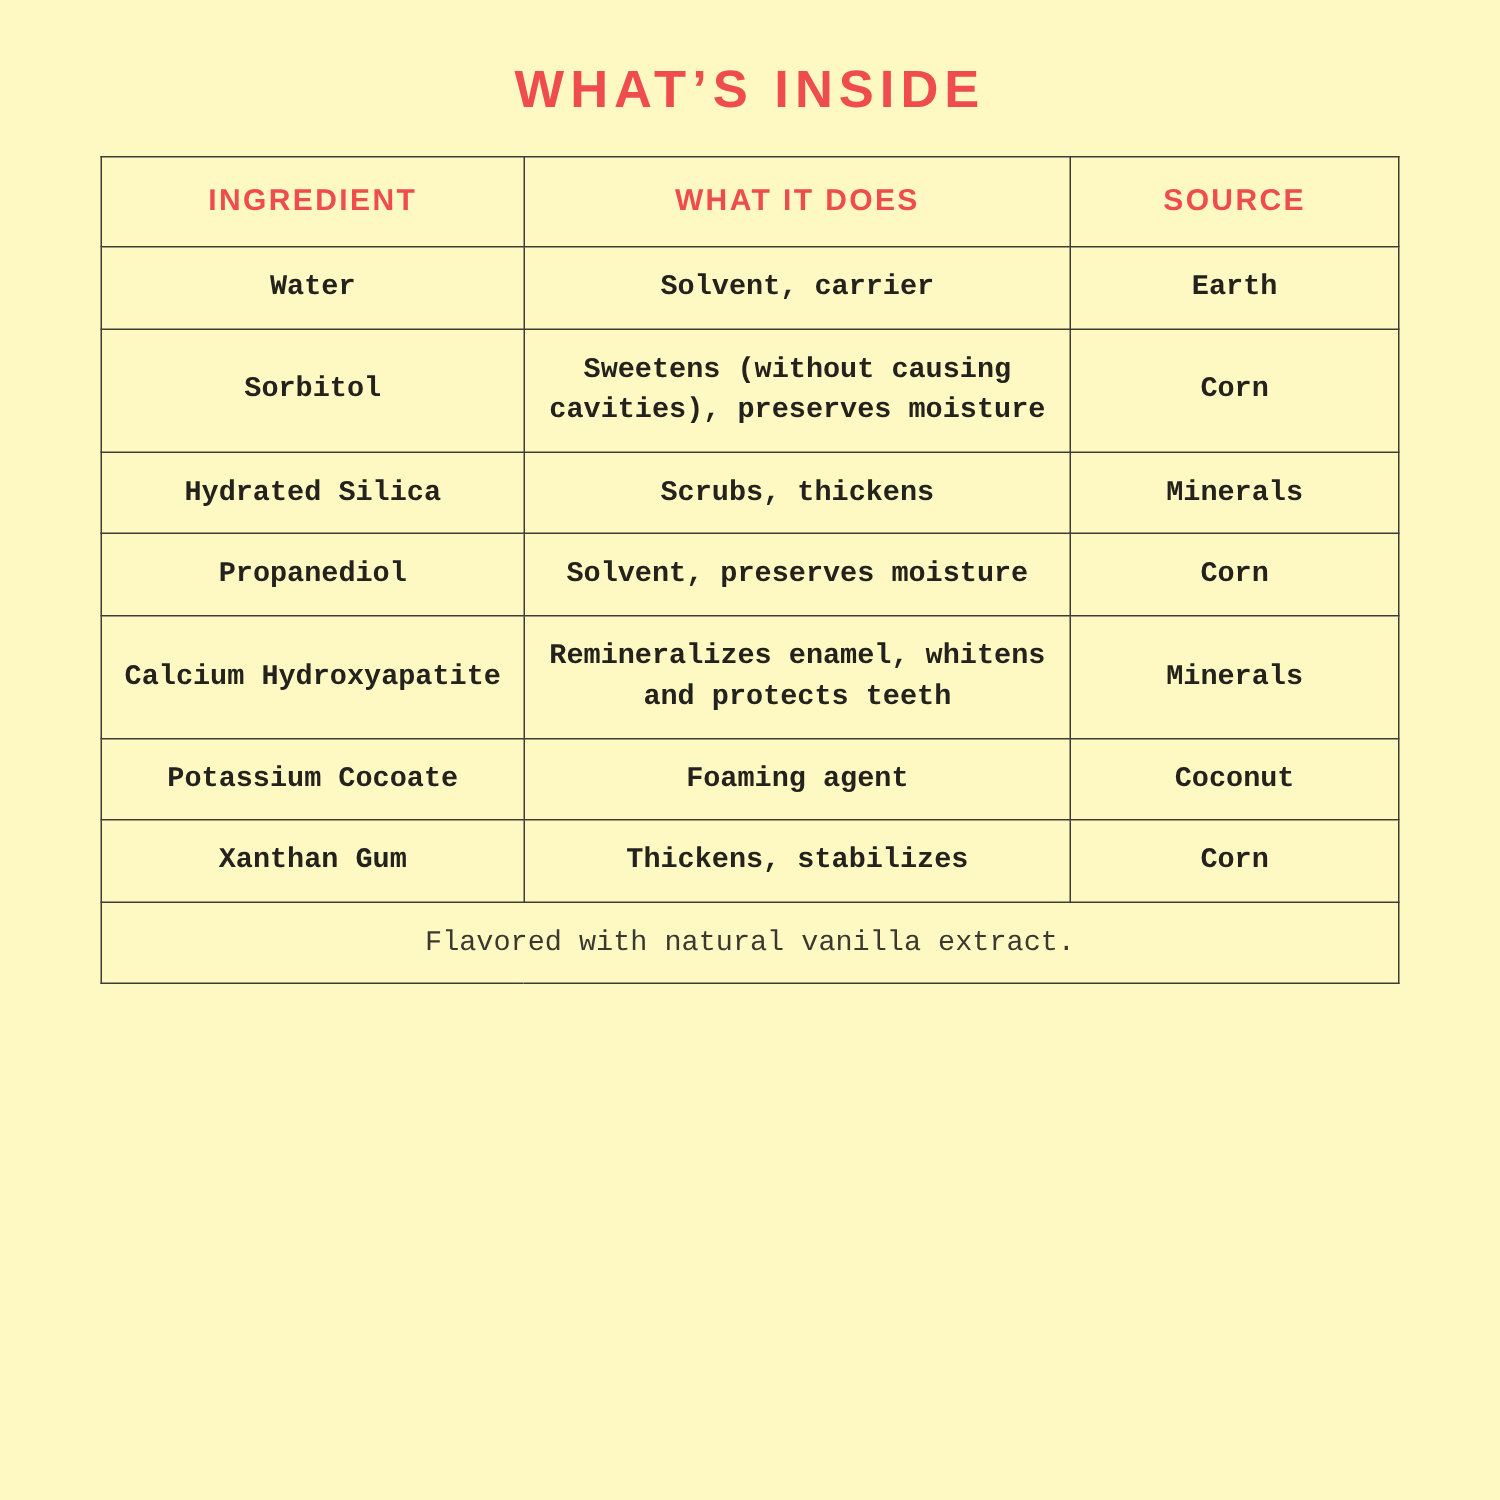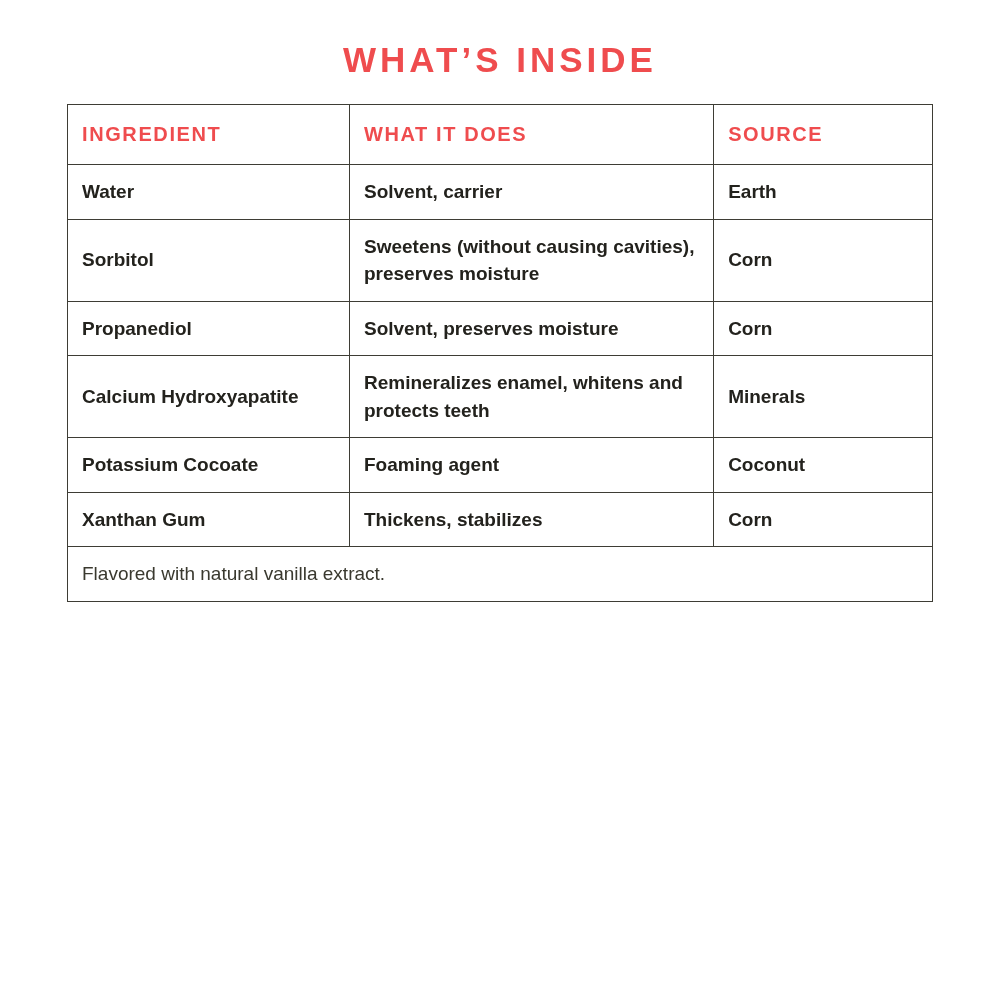--- a/index.html
+++ b/index.html
@@ -5,21 +5,21 @@
   html, body {
     margin: 0;
     padding: 0;
     background: #f2f0de;
     font-family: "Liberation Sans", "DejaVu Sans", sans-serif;
     color: #23221d;
   }
   .page {
     width: 1000px;
     height: 1000px;
-    background: #ffffff;
+    background: #fef9c3;
     box-sizing: border-box;
     overflow: hidden;
   }
   .title {
     text-align: center;
     padding-top: 40px;
     font-size: 35px;
     font-weight: 800;
     letter-spacing: 4px;
     color: #ef4c4e;
@@ -36,32 +36,33 @@
   table.ingredients col.c1 { width: 32.6%; }
   table.ingredients col.c2 { width: 42.1%; }
   table.ingredients col.c3 { width: 25.3%; }
   table.ingredients th,
   table.ingredients td {
     border: 1.6px solid #3e3d35;
     padding: 13px 14px;
     vertical-align: middle;
     font-size: 19px;
     line-height: 1.45;
-    text-align: left;
+    text-align: center;
   }
   table.ingredients th {
     color: #ef4c4e;
     font-weight: 800;
     letter-spacing: 1.6px;
     font-size: 20px;
     padding-top: 15px;
     padding-bottom: 15px;
   }
   table.ingredients td {
     font-weight: 700;
+    font-family: Liberation Mono, monospace;
   }
   table.ingredients td.footer-note {
     font-weight: 400;
     color: #3a392f;
   }
 </style>
 </head>
 <body>
 
 <div class="page">
@@ -87,20 +88,25 @@
           <td>Water</td>
           <td>Solvent, carrier</td>
           <td>Earth</td>
         </tr>
         <tr>
           <td>Sorbitol</td>
           <td>Sweetens (without causing cavities), preserves moisture</td>
           <td>Corn</td>
         </tr>
         <tr>
+          <td>Hydrated Silica</td>
+          <td>Scrubs, thickens</td>
+          <td>Minerals</td>
+        </tr>
+        <tr>
           <td>Propanediol</td>
           <td>Solvent, preserves moisture</td>
           <td>Corn</td>
         </tr>
         <tr>
           <td>Calcium Hydroxyapatite</td>
           <td>Remineralizes enamel, whitens and protects teeth</td>
           <td>Minerals</td>
         </tr>
         <tr>

